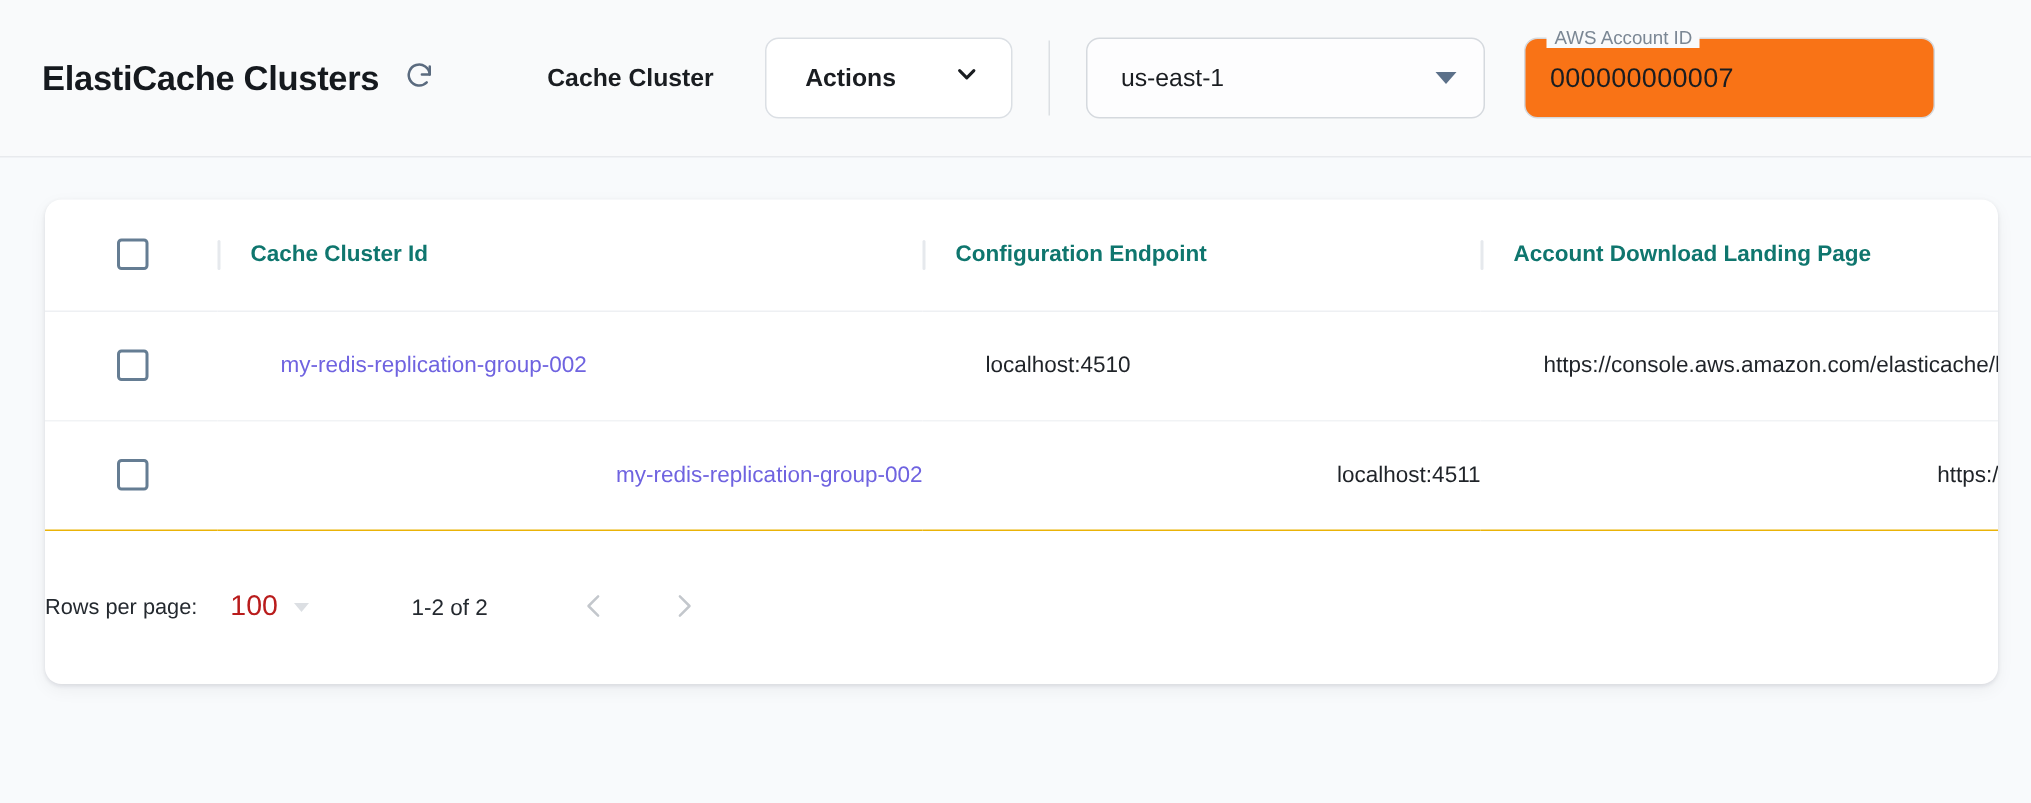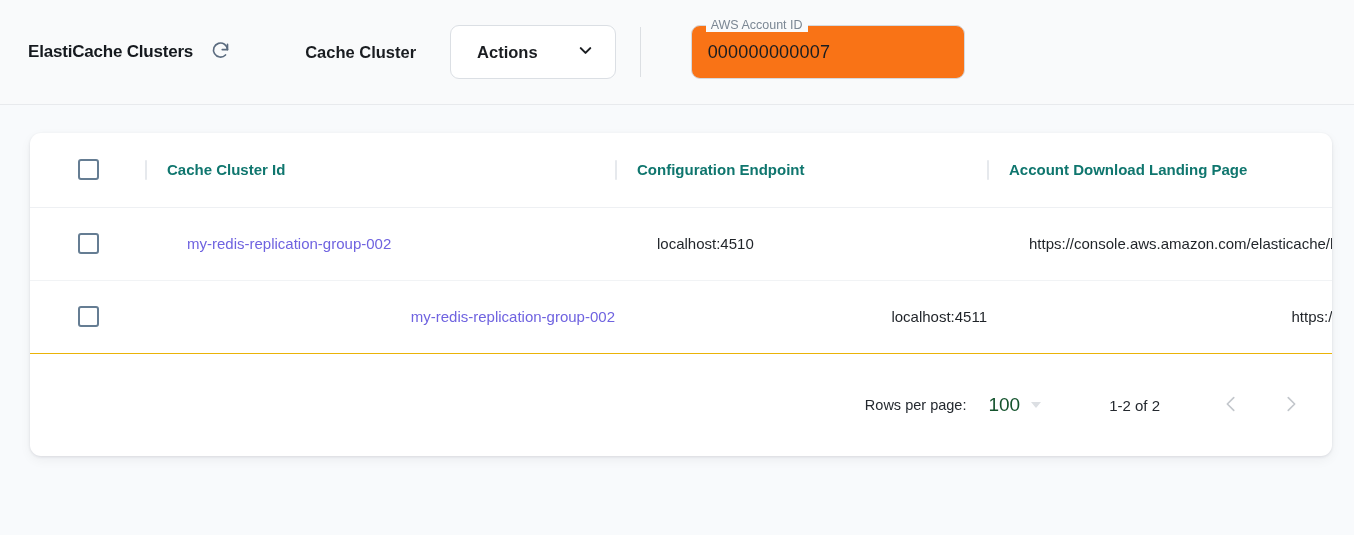--- a/index.html
+++ b/index.html
@@ -15,21 +15,21 @@
     position: relative;
     height: 105px;
     background: #f9fafb;
     border-bottom: 1px solid #e8eaed;
     display: flex;
     align-items: center;
     padding-left: 28px;
     gap: 0;
   }
   .page-title {
-    font-size: 17px;
+    font-size: 23px;
     font-weight: bold;
     color: #15191e;
     letter-spacing: -0.2px;
     white-space: nowrap;
   }
   .refresh-btn {
     width: 34px; height: 34px;
     margin-left: 10px;
     display: flex; align-items: center; justify-content: center;
     border: none; background: transparent; cursor: pointer;
@@ -179,27 +179,26 @@
     font-size: 15px;
   }
 
   
   .pager {
     position: absolute;
     left: 0; right: 0; top: 221px;
     height: 102px;
     display: flex;
     align-items: center;
-    justify-content: flex-end;
-    padding-right: 18px;
+    padding-right: 42px;
     gap: 0;
   }
   .rpp-label { font-size: 14.5px; color: #24292f; }
   .rpp-value {
-    font-size: 19px; color: #14532d;
+    font-size: 19px; color: #b91c1c;
     margin-left: 22px;
   }
   .rpp-caret {
     width: 0; height: 0;
     border-left: 5px solid transparent;
     border-right: 5px solid transparent;
     border-top: 6px solid #dcdfe3;
     margin-left: 11px;
   }
   .range { font-size: 15px; color: #24292f; margin-left: 68px; }
@@ -234,20 +233,24 @@
     <span>Actions</span>
     <span>
       <svg width="19" height="19" viewBox="0 0 24 24" fill="none" stroke="#1a1d21" stroke-width="2.6" stroke-linecap="round" stroke-linejoin="round">
         <path d="M6 9l6 6 6-6"></path>
       </svg>
     </span>
   </button>
 
   <div class="vdiv"></div>
 
+  <div class="region-select">
+    <span>us-east-1</span>
+    <span class="caret-filled"></span>
+  </div>
 
   <div class="acct-field">
     <span class="acct-label">AWS Account ID</span>
     <span class="acct-value">000000000007</span>
   </div>
 </div>
 
 <div class="card">
   <div class="table-scroll">
     <table class="dt">

